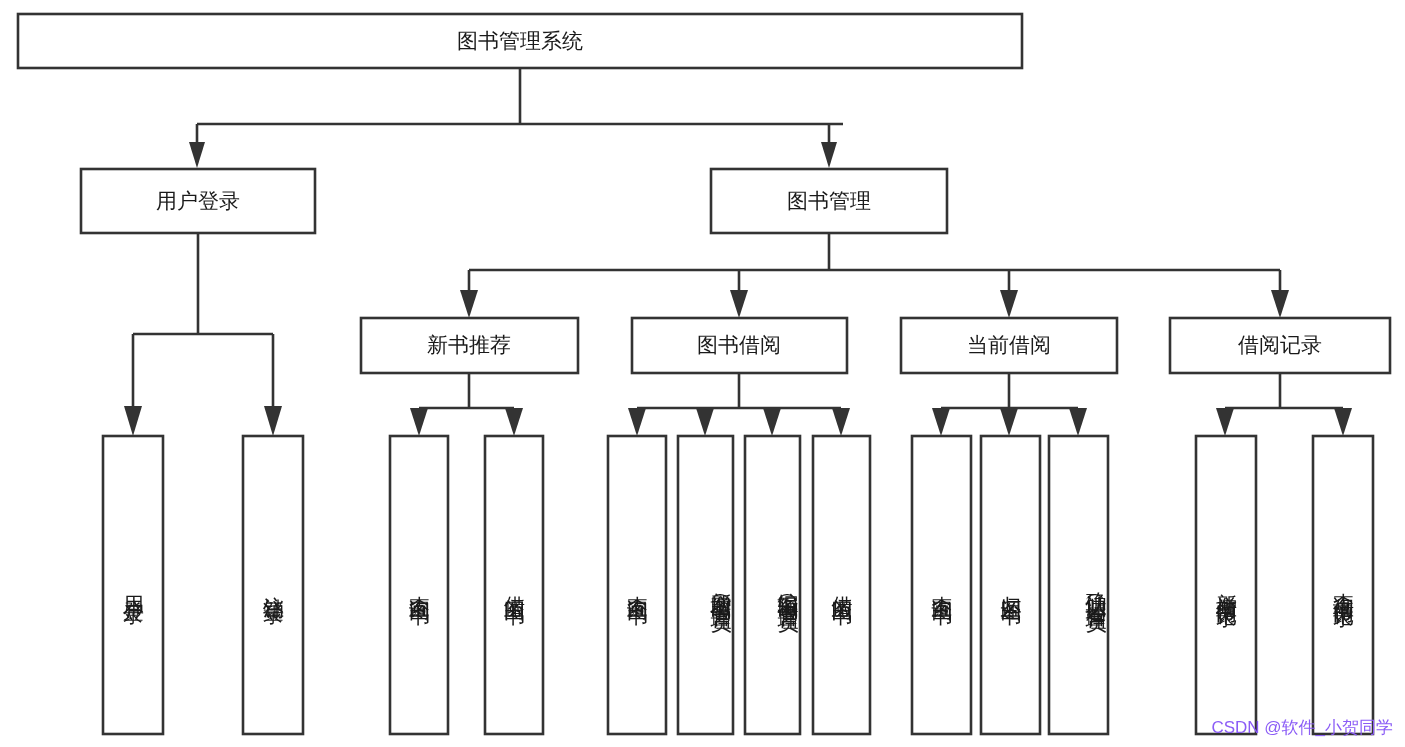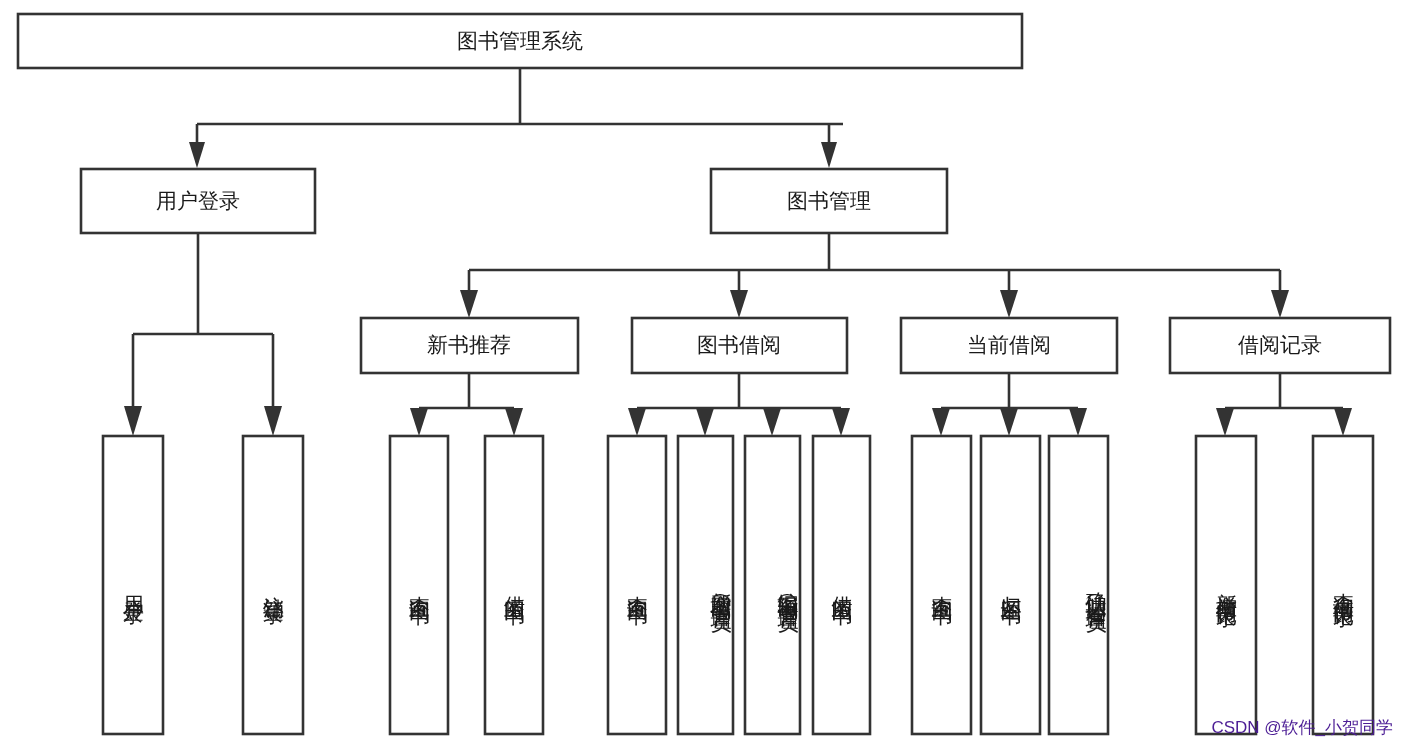--- a/index.html
+++ b/index.html
@@ -63,21 +63,21 @@
     text-align: center;
     white-space: nowrap;
     user-select: none;
   }
   .watermark {
     position: absolute;
     right: 12px;
     bottom: 8px;
     font-family: "Liberation Sans", "DejaVu Sans", sans-serif;
     font-size: 17px;
-    color: #4c1d95;
+    color: #8b5cf6;
     white-space: nowrap;
     user-select: none;
     text-align: center;
   }
 </style>
 </head>
 <body>
 
 <div id="diagram-root">
 

